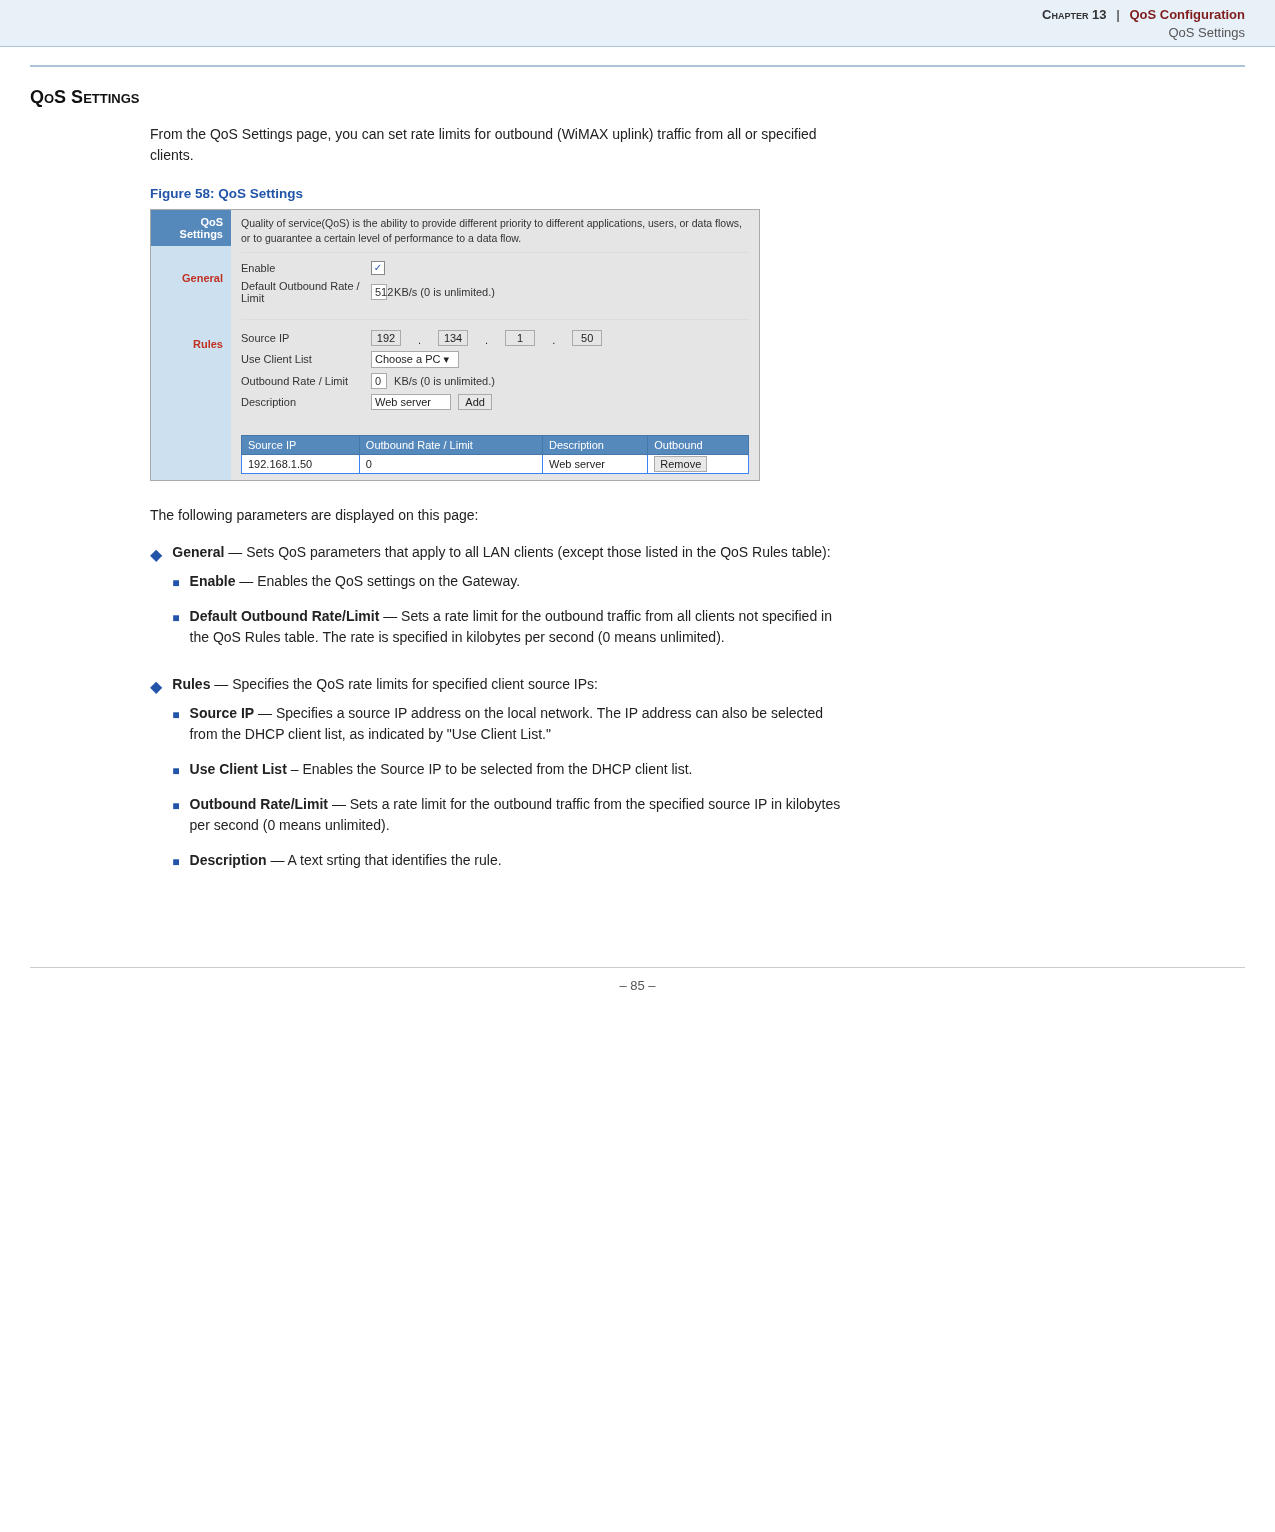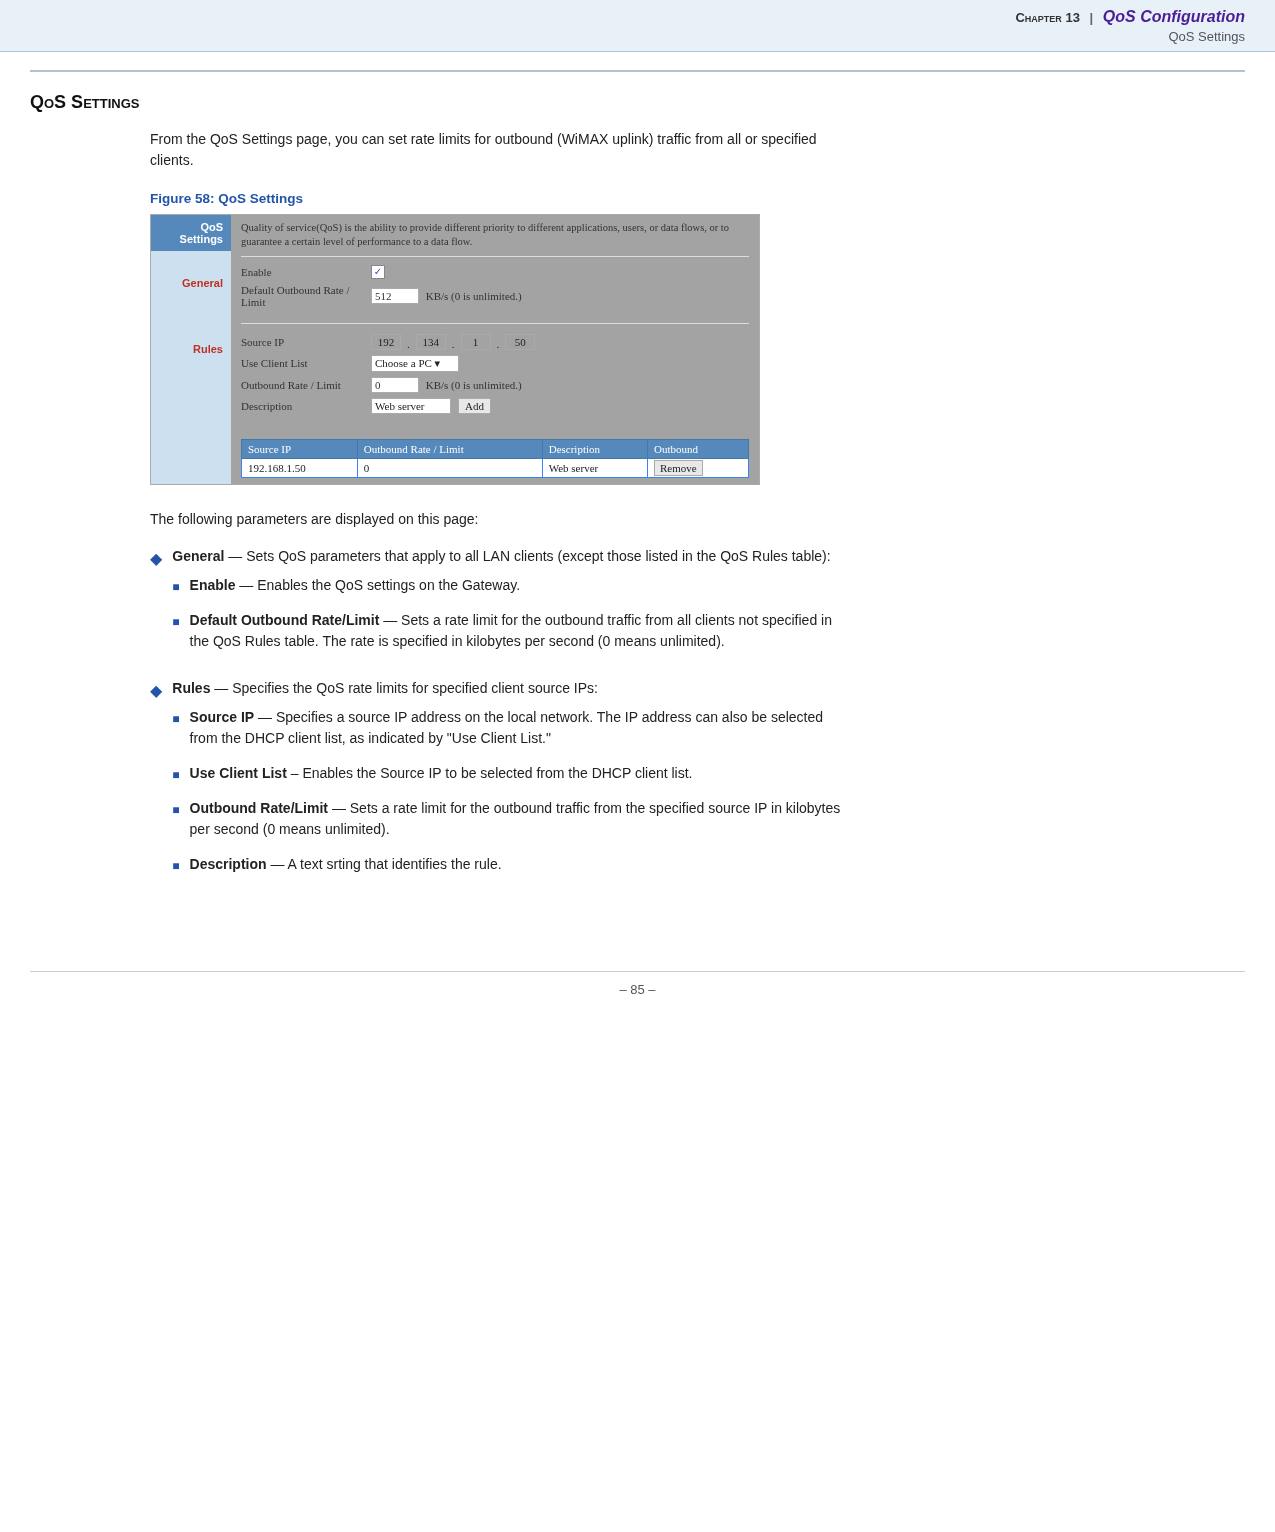--- a/index.html
+++ b/index.html
@@ -32,23 +32,22 @@
     }
     .header-chapter span.chap-label {
       font-variant: small-caps;
       font-weight: bold;
     }
     .header-pipe {
       color: #666;
       margin: 0 6px;
     }
     .header-section {
-      color: #4c1d95;
-      font-size: 16px;
-      font-style: italic;
+      color: #7f1d1d;
+      font-size: 13px;
     }
     .header-subsection {
       color: #555;
       font-size: 13px;
     }
 
     
     .top-rule {
       border: none;
       border-top: 2px solid #b0c4d8;
@@ -118,22 +117,21 @@
     .qos-sidebar-item {
       padding: 12px 8px;
       text-align: right;
       font-size: 11px;
       color: #c03020;
       font-weight: bold;
     }
     .qos-main {
       flex: 1;
       padding: 6px 10px;
-      background: #a3a3a3;
-      font-family: Liberation Serif, serif;
+      background: #e5e5e5;
     }
     .qos-desc-text {
       font-size: 10.5px;
       color: #333;
       margin-bottom: 8px;
       border-bottom: 1px solid #ddd;
       padding-bottom: 6px;
       line-height: 1.4;
     }
     .qos-section {
@@ -164,21 +162,21 @@
       display: inline-flex;
       align-items: center;
       justify-content: center;
       font-size: 10px;
       color: #2255aa;
     }
     .qos-input-short {
       border: 1px solid #aaa;
       padding: 1px 3px;
       font-size: 11px;
-      width: 48px;
+      width: 16px;
       display: inline-block;
       background: #fff;
     }
     .qos-input-medium {
       border: 1px solid #aaa;
       padding: 1px 3px;
       font-size: 11px;
       width: 80px;
       display: inline-block;
       background: #fff;
@@ -194,21 +192,21 @@
     .qos-add-btn {
       border: 1px solid #aaa;
       background: #e8e8e8;
       font-size: 11px;
       padding: 1px 6px;
       margin-left: 4px;
     }
     .qos-ip-fields {
       display: flex;
       align-items: flex-end;
-      gap: 6px;
+      gap: 17px;
       font-size: 11px;
       border-radius: 8px;
     }
     .qos-ip-box {
       border: 1px solid #aaa;
       width: 30px;
       padding: 1px 2px;
       font-size: 11px;
       text-align: center;
     }

